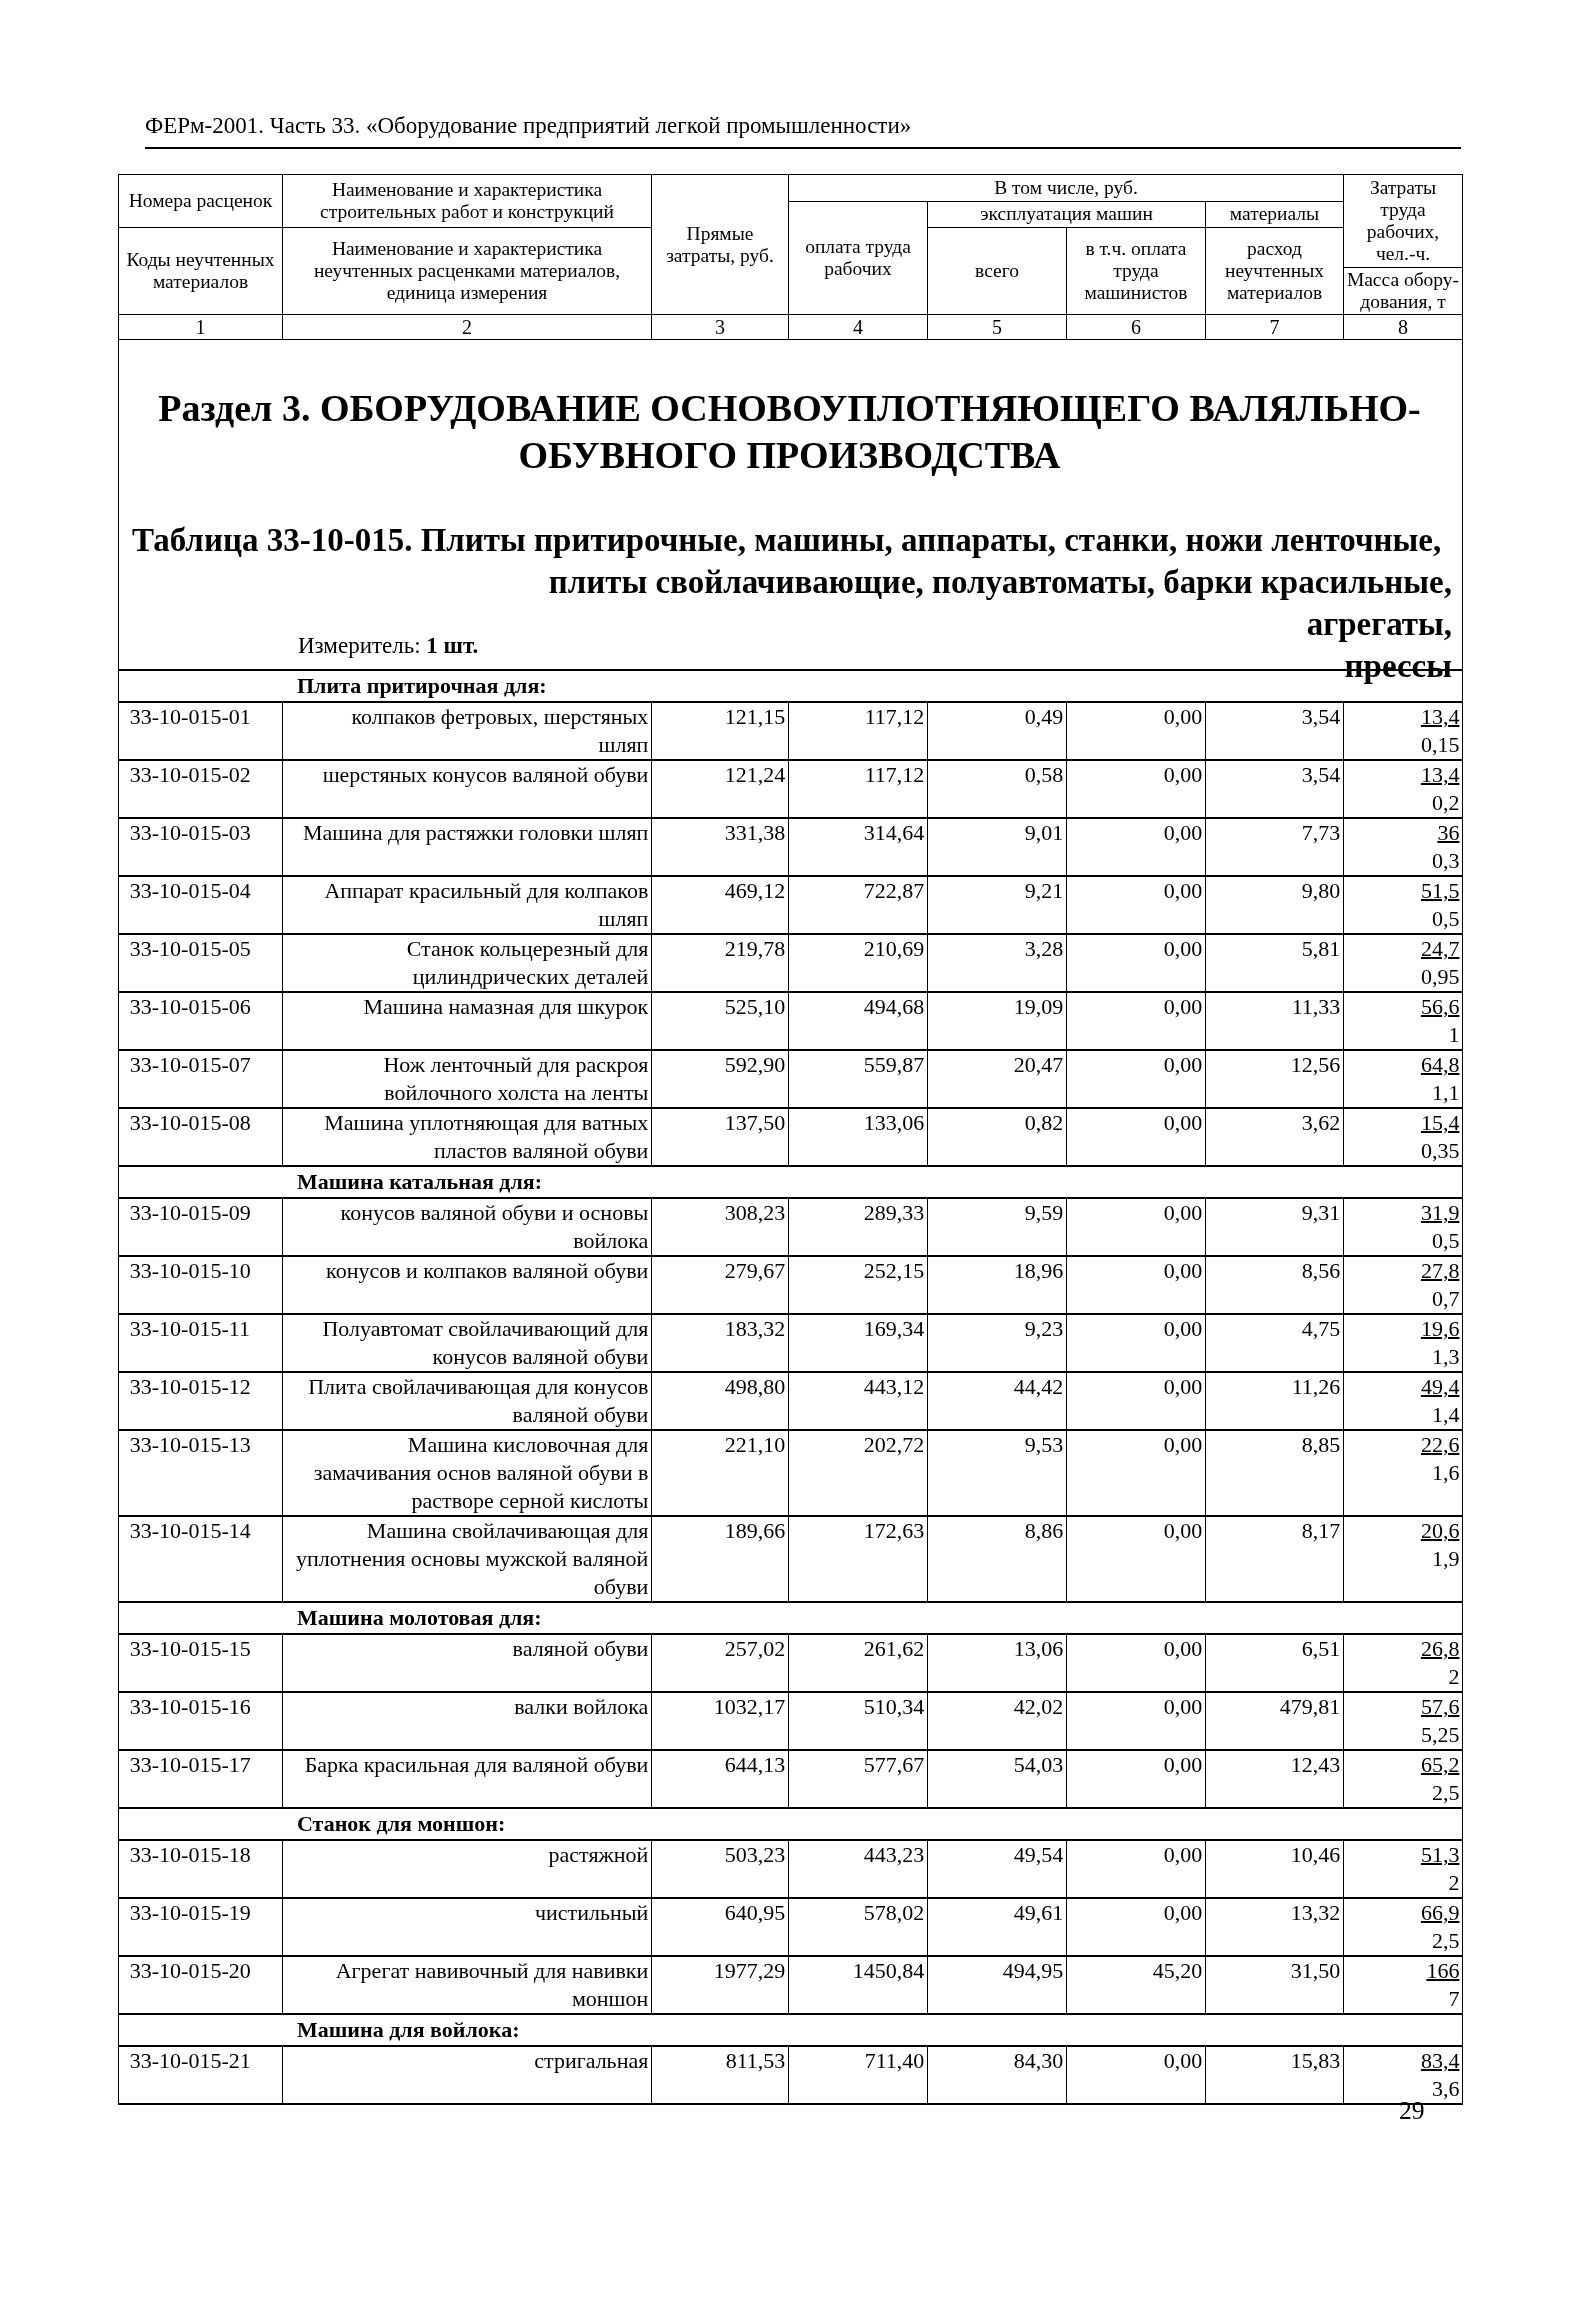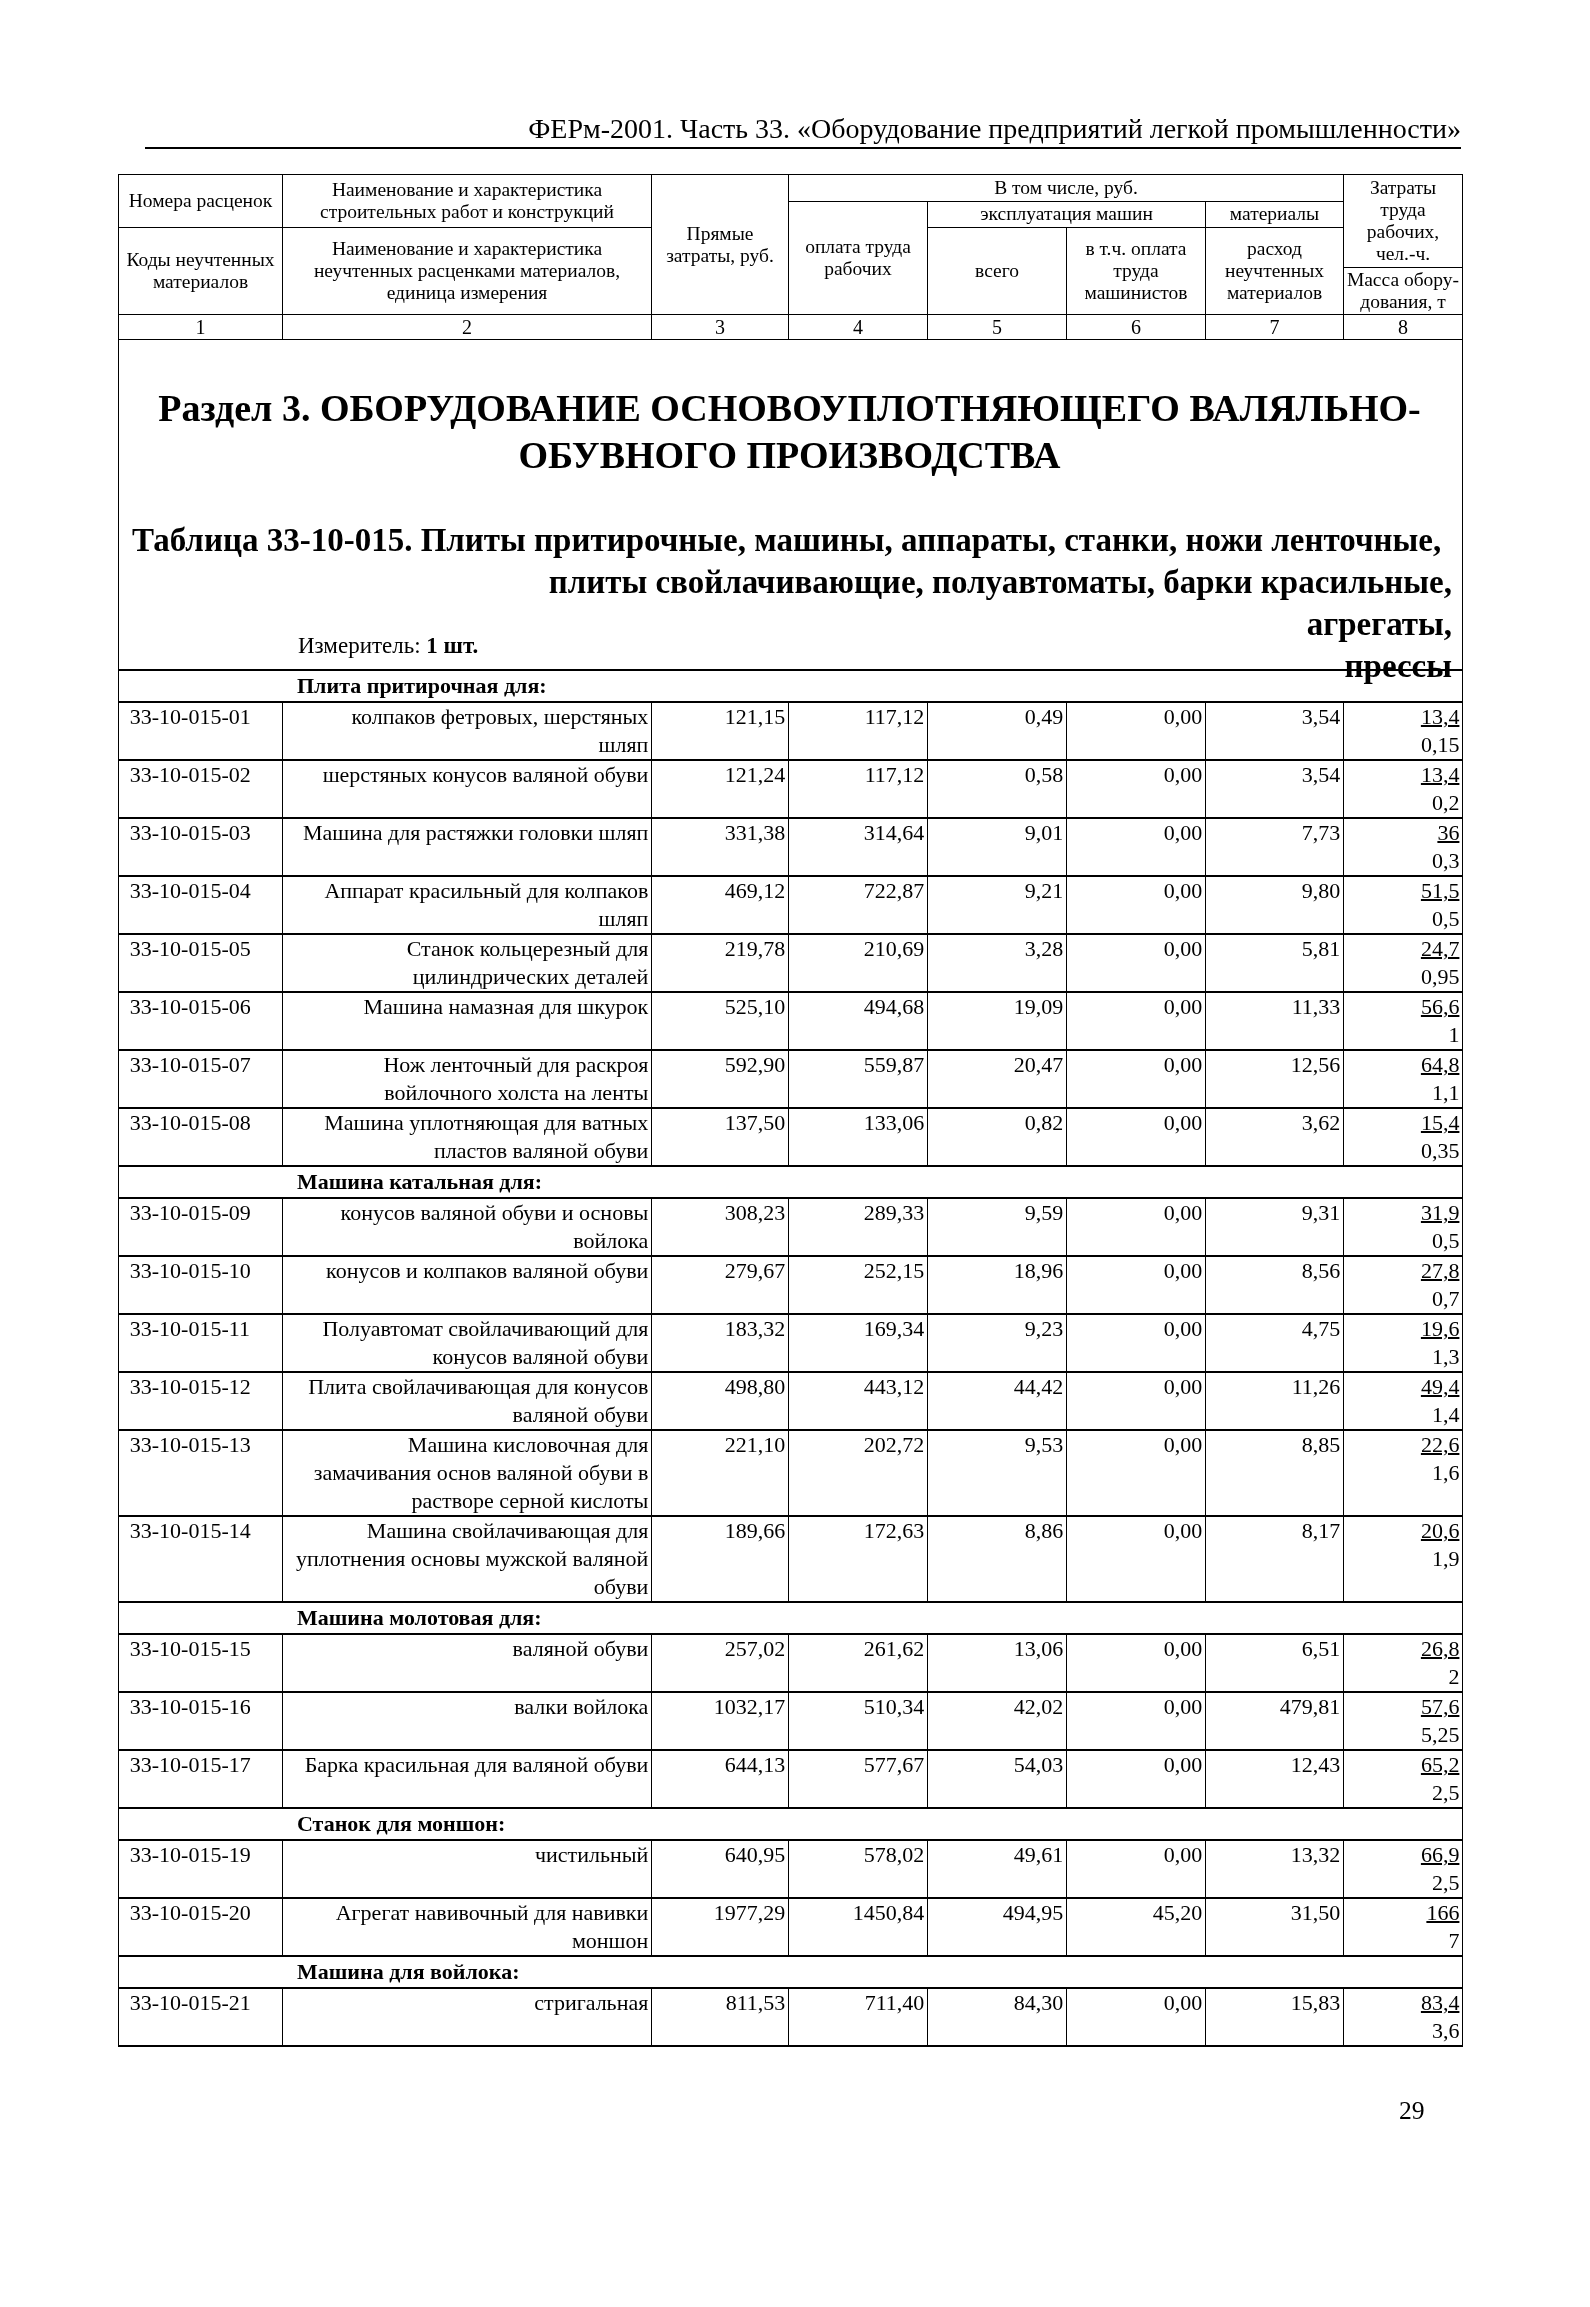--- a/index.html
+++ b/index.html
@@ -1,17 +1,17 @@
 <!DOCTYPE html>
 <html style="font-size:10.8px"><head>
 <meta charset="utf-8">
 <style>
   html, body { margin: 0; padding: 0; background: #ffffff; }
   body { width: 1591px; height: 2307px; position: relative; font-family: "Liberation Serif", "DejaVu Serif", serif; color: #000; overflow: hidden; }
-  .running-head { position: absolute; left: 145px; top: 113px; width: 1316px; text-align: right; font-size: 28px; letter-spacing: 0; }
+  .running-head { position: absolute; left: 145px; top: 113px; width: 1316px; font-size: 23px; letter-spacing: 0; }
   .head-rule { position: absolute; left: 145px; top: 147px; width: 1316px; height: 0; border-top: 2.7px solid #000; }
   table.hdr { position: absolute; left: 118px; top: 174px; width: 1343px; border-collapse: collapse; table-layout: fixed; }
   table.hdr td { border: 1.3px solid #000; text-align: center; vertical-align: middle; font-size: 19.5px; line-height: 22px; padding: 1.3px 2.7px; }
   table.hdr tr.nums td { font-size: 20px; height: 24px; padding: 0; }
   .frame { position: absolute; left: 118px; top: 337px; width: 1343px; border-left: 1.3px solid #000; border-right: 1.3px solid #000; height: 333px; }
   .section-title { position: absolute; left: 118px; top: 385px; width: 1343px; text-align: center; font-weight: bold; font-size: 38px; line-height: 47px; }
   .table-title { position: absolute; left: 132px; top: 519px; width: 1320px; font-weight: bold; font-size: 33px; line-height: 42px; }
   .table-title .cont { display: block; padding-left: 281px; text-align: right; }
   .measure { position: absolute; left: 298px; top: 633px; font-size: 23px; }
   .measure b { font-weight: bold; margin-top: 20px; }
@@ -338,20 +338,33 @@
         <td class="num">12,43</td>
         <td class="labor">
           <span class="top">65,2</span>
           <span class="bot">2,5</span>
         </td>
       </tr>
       <tr class="group">
         <td colspan="8">Станок для моншон:</td>
       </tr>
       <tr class="row" style="height: 57px;">
+        <td class="code">33-10-015-18</td>
+        <td class="name indent">растяжной</td>
+        <td class="num">503,23</td>
+        <td class="num">443,23</td>
+        <td class="num">49,54</td>
+        <td class="num">0,00</td>
+        <td class="num">10,46</td>
+        <td class="labor">
+          <span class="top">51,3</span>
+          <span class="bot">2</span>
+        </td>
+      </tr>
+      <tr class="row" style="height: 57px;">
         <td class="code">33-10-015-19</td>
         <td class="name indent">чистильный</td>
         <td class="num">640,95</td>
         <td class="num">578,02</td>
         <td class="num">49,61</td>
         <td class="num">0,00</td>
         <td class="num">13,32</td>
         <td class="labor">
           <span class="top">66,9</span>
           <span class="bot">2,5</span>

